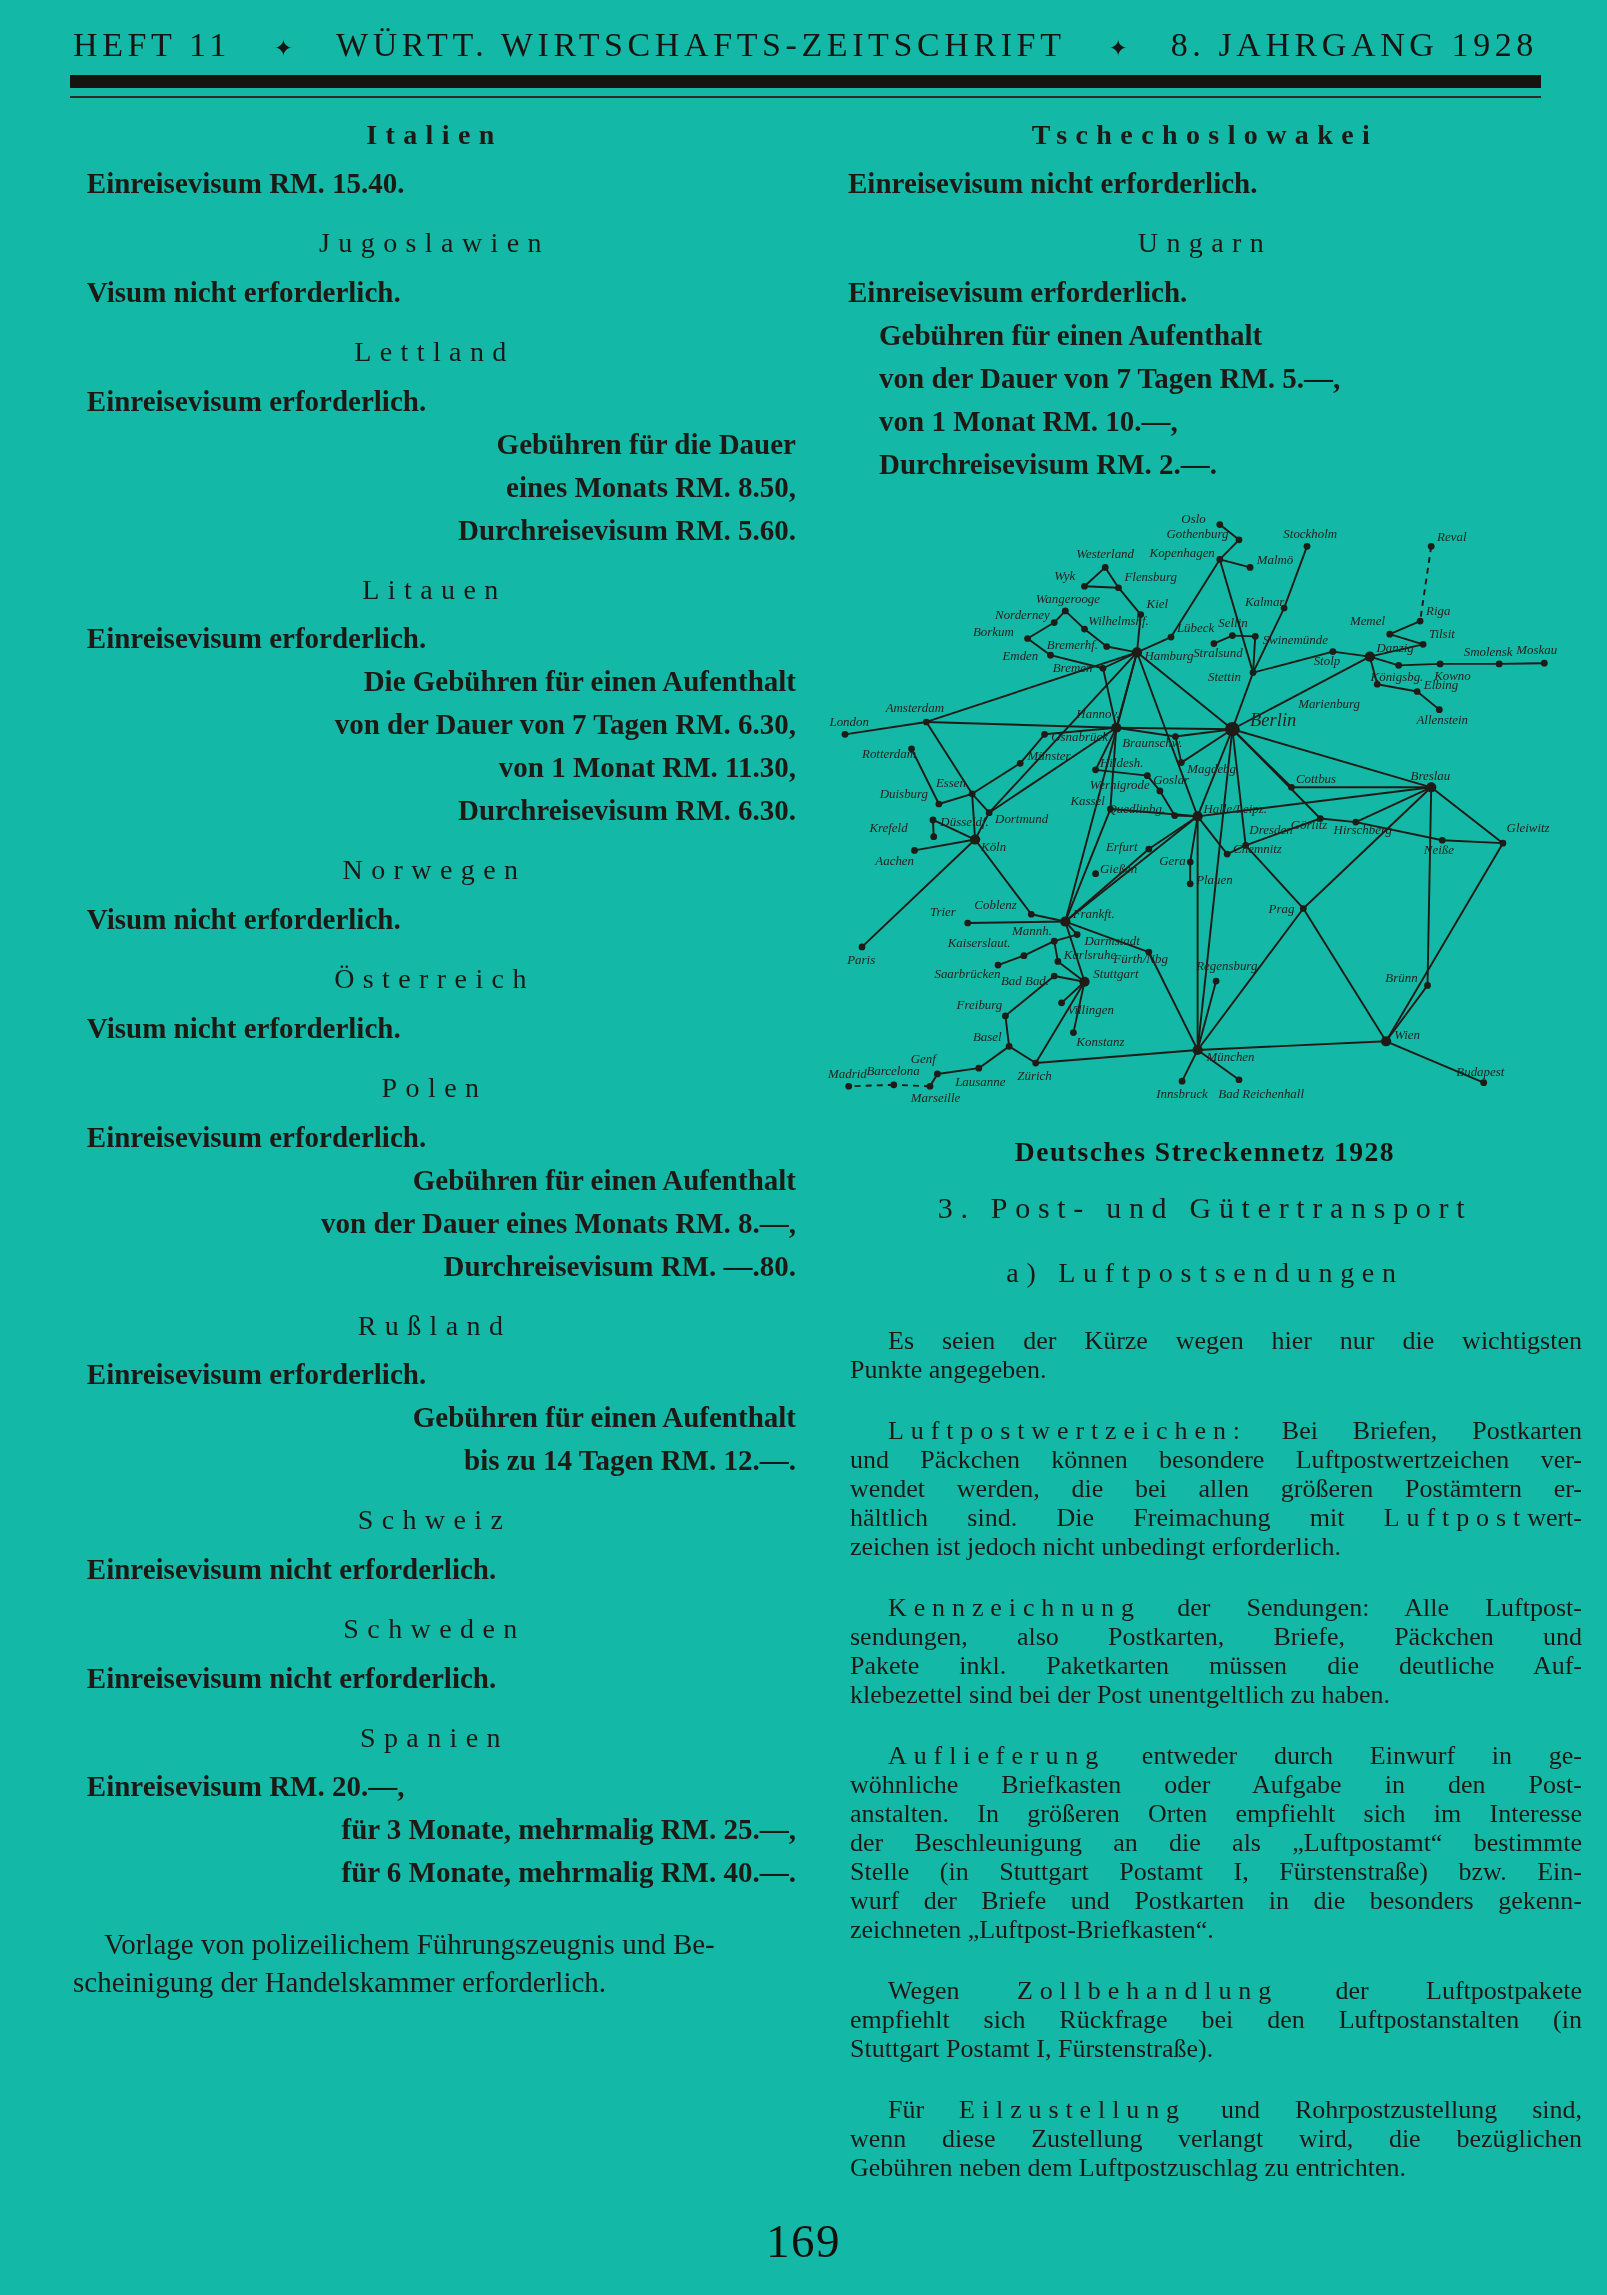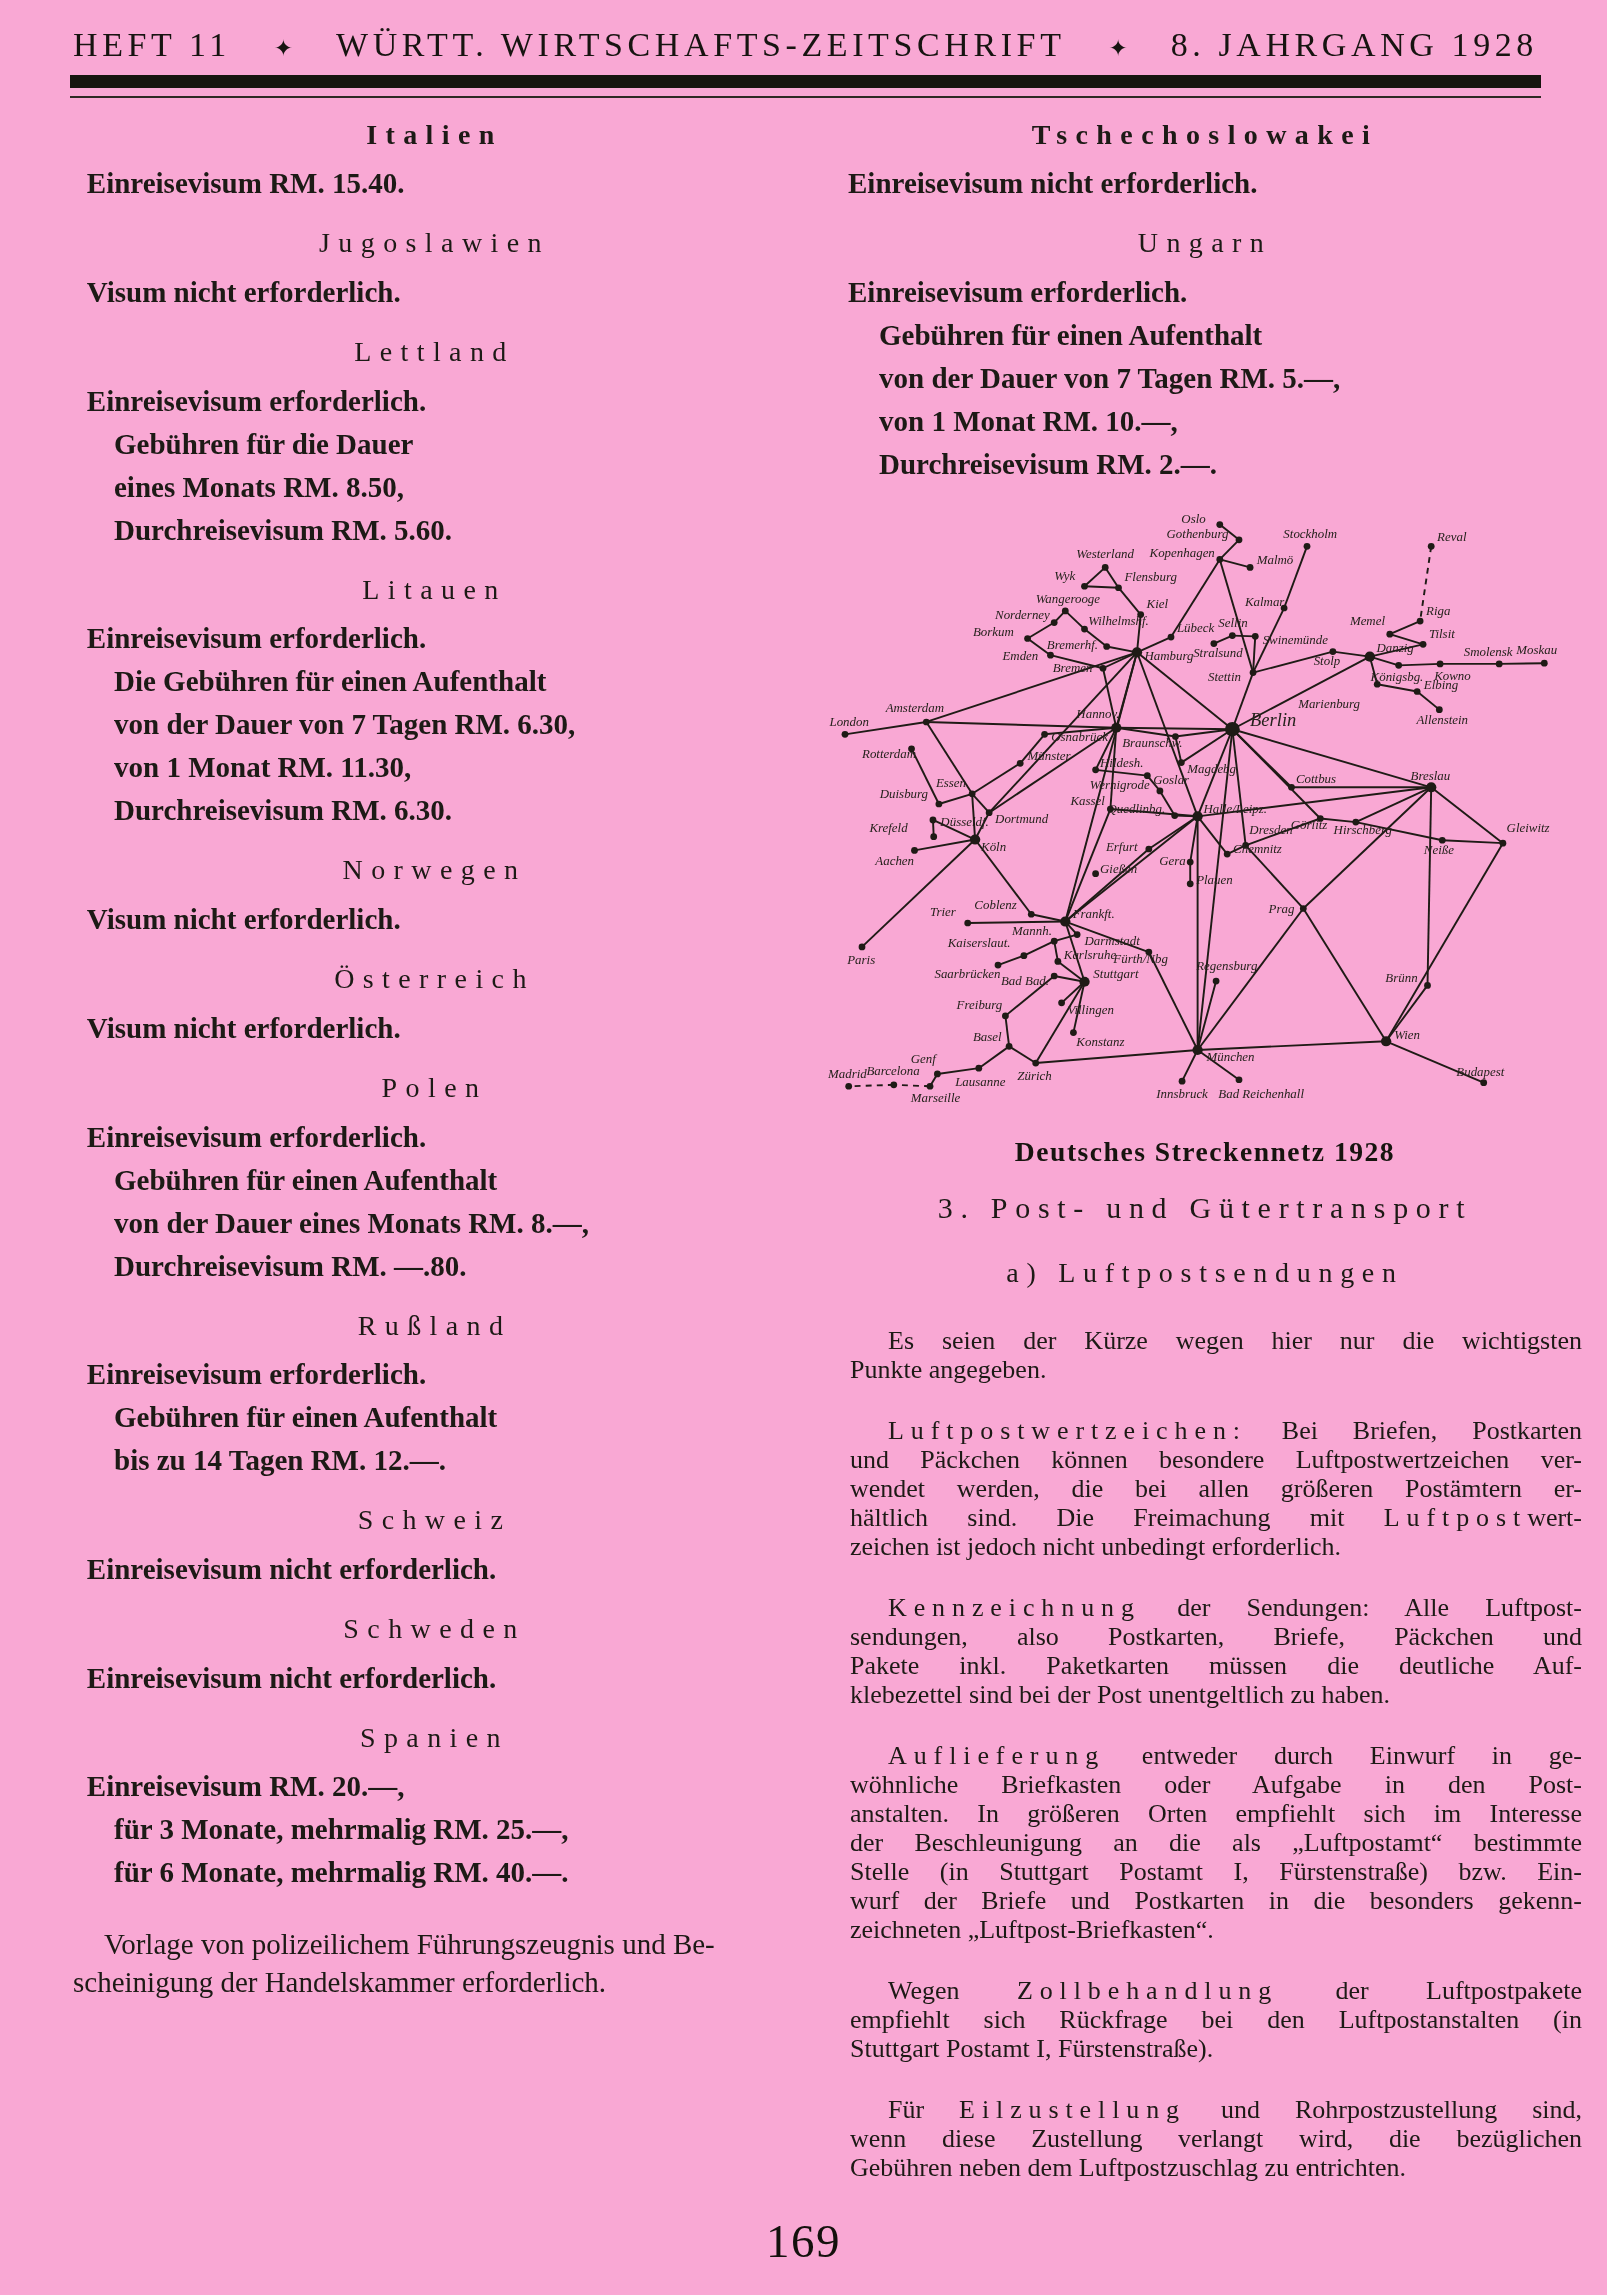--- a/index.html
+++ b/index.html
@@ -1,34 +1,34 @@
 <!DOCTYPE html>
 <html style="font-size:12.2px"><head>
 <meta charset="utf-8">
 <style>
   html,body{margin:0;padding:0;background:#8a8a84;}
-  .page{position:relative;width:1607px;height:2295px;background:#f9a8d4;
+  .page{position:relative;width:1607px;height:2295px;background:#14b8a6;
         color:#1d1a16;font-family:"Liberation Serif",serif;overflow:hidden;}
   
   header{position:absolute;left:73px;right:69px;top:26px;display:flex;
          justify-content:space-between;align-items:baseline;font-size:34px;
          letter-spacing:4.6px;white-space:nowrap;color:#171411;}
   header .sep{font-size:23px;letter-spacing:0;}
   .rule-thick{position:absolute;left:70px;right:66px;top:75px;height:13px;background:#17140f;}
   .rule-thin{position:absolute;left:70px;right:66px;top:96px;height:2.3px;background:#2e2a24;}
   
   .col{position:absolute;top:109px;}
   .col-left{left:73px;width:723px;}
   .col-right{left:828px;width:754px;}
   .country-heading{text-align:center;font-size:28px;line-height:35px;
         letter-spacing:8.4px;margin:20px 0 10.7px;}
   .section:first-child .country-heading{margin-top:7.7px;font-weight:bold;}
   .cline{font-size:29px;line-height:43px;font-weight:bold;}
   .col-left .cline.i0{padding-left:13.8px;}
-  .col-left .cline.i1{padding-left:41px;}
+  .col-left .cline.i1{padding-left:41px;text-align:right;}
   .col-right .cline.i0{padding-left:20px;}
   .col-right .cline.i1{padding-left:51px;}
   .footnote{margin-top:31px;font-size:29px;line-height:38px;width:723px;text-align:justify;}
   .footnote .fl:first-child{text-indent:31px;}
   
   .map{margin:10.7px 0 0 0;}
   .map svg{display:block;}
   .map figcaption{text-align:center;font-size:27.6px;font-weight:bold;
         letter-spacing:1.5px;margin-top:4.6px;color:#17140f;}
   

